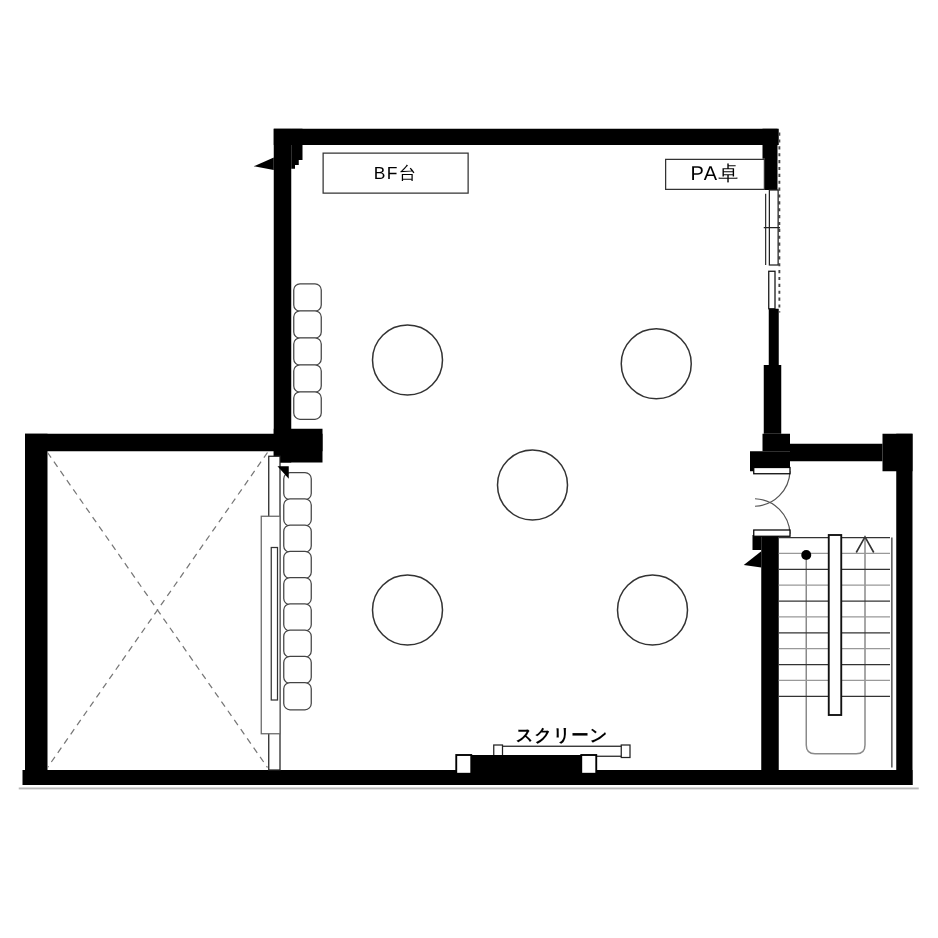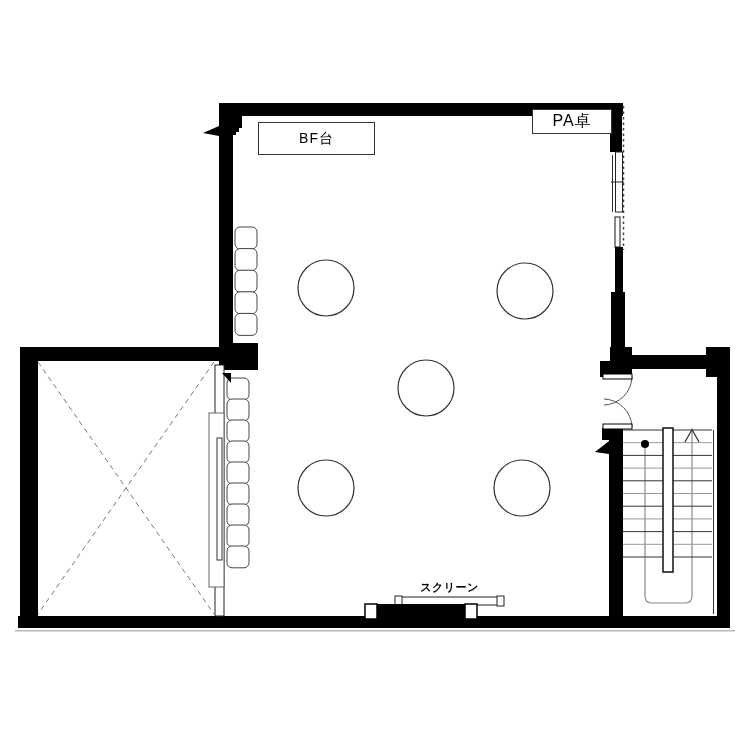--- a/index.html
+++ b/index.html
@@ -2,25 +2,25 @@
 <html><head>
 <meta charset="utf-8">
 <style>
   html,body{margin:0;padding:0;background:#fff;}
   #canvas{position:relative;width:750px;height:750px;background:#fff;overflow:hidden;
           font-family:"Liberation Sans","DejaVu Sans",sans-serif;}
   #plan-svg{position:absolute;left:0;top:0;}
   .label-box{position:absolute;border:1px solid #333;background:#fff;
              display:flex;align-items:center;justify-content:center;
              font-size:14px;color:#000;letter-spacing:1px;}
-  .plain-label{position:absolute;text-align:center;font-size:11px;color:#000;
+  .plain-label{position:absolute;text-align:center;font-size:14px;color:#000;
                font-weight:bold;letter-spacing:0.5px;}
   #box-bf{left:258px;top:122px;width:115px;height:31px;}
   #box-drink{left:410px;top:120px;width:76px;height:33px;}
-  #box-pa{left:532px;top:109px;width:78px;height:23px;font-size:16px;justify-content:center;}
+  #box-pa{left:532px;top:127px;width:78px;height:23px;font-size:16px;justify-content:center;}
   #label-screen{left:396px;top:580px;width:107px;}
 </style>
 </head>
 <body>
 
 <div id="canvas">
 
   <svg id="plan-svg" width="750" height="750" viewBox="0 0 750 750">
 
     <g>

